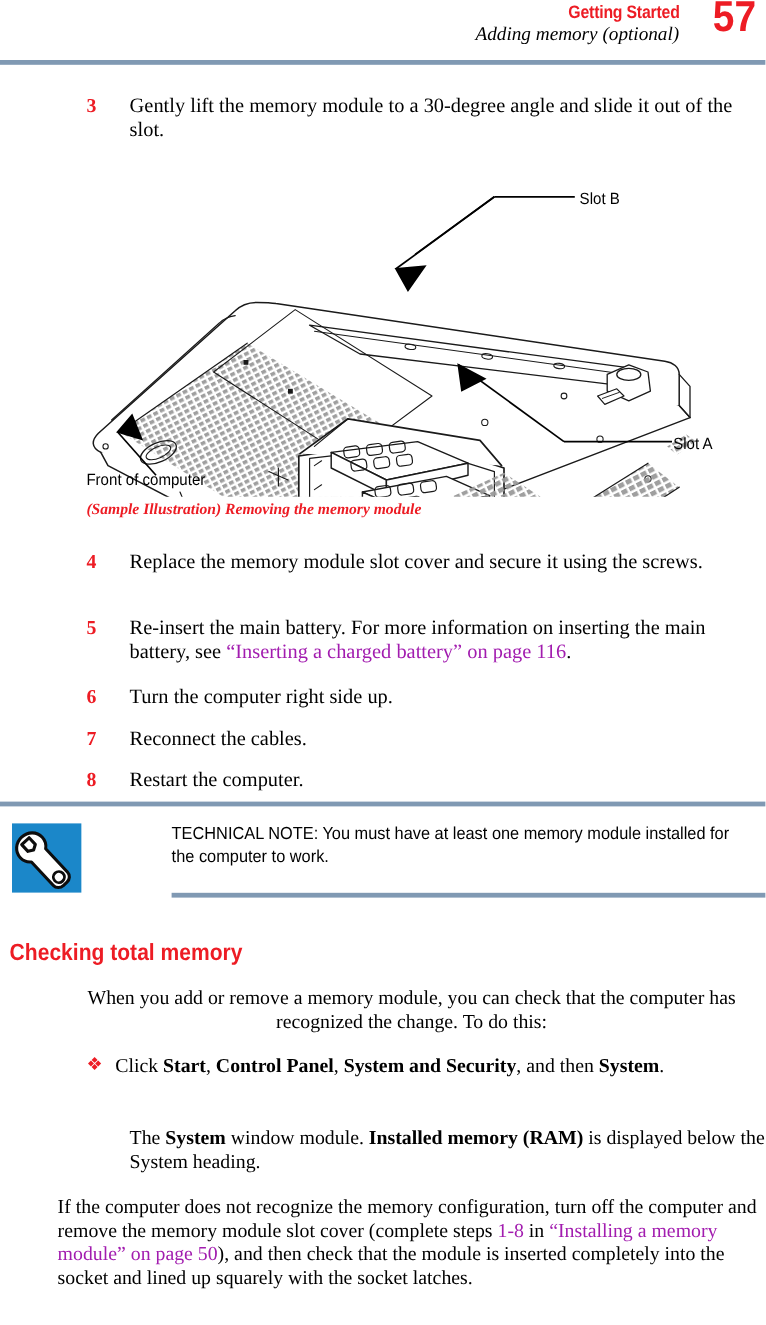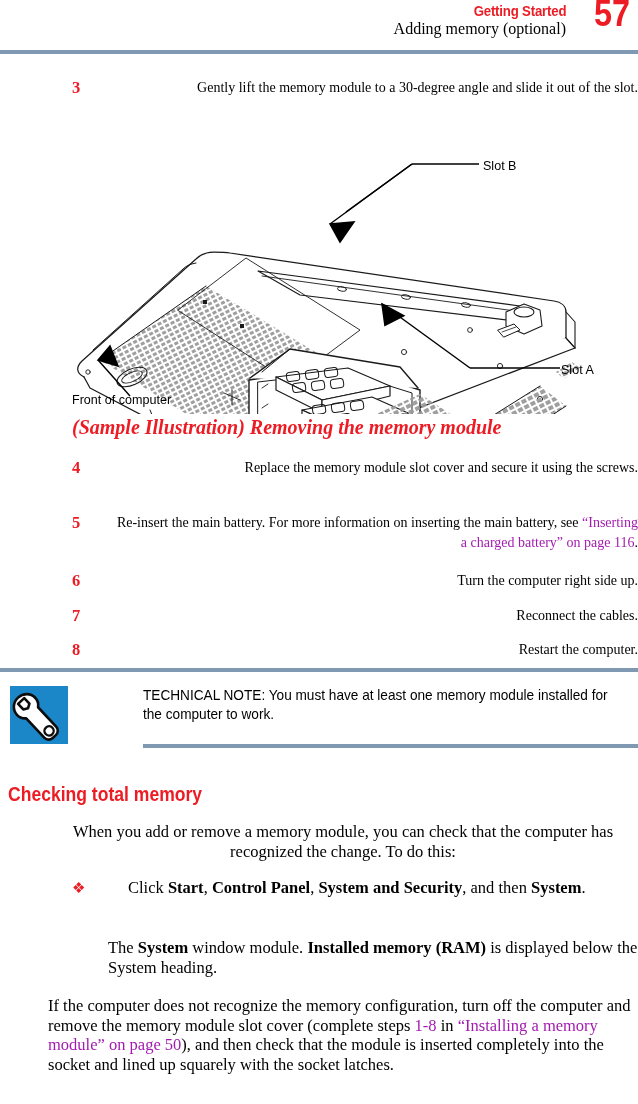--- a/index.html
+++ b/index.html
@@ -40,20 +40,21 @@
     letter-spacing: -0.2px;
     white-space: nowrap;
     transform: scaleX(0.88);
     transform-origin: right center;
   }
   .hdr-section {
     position: absolute;
     right: 72px;
     top: 20px;
     font-family: "Liberation Serif", serif;
+    font-style: italic;
     font-size: 16px;
     color: #000000;
     white-space: nowrap;
   }
   .hdr-pageno {
     position: absolute;
     right: 8px;
     top: -4px;
     font-family: "Liberation Sans Narrow", "Liberation Sans", sans-serif;
     font-weight: bold;
@@ -84,41 +85,41 @@
     left: 0;
     top: 0;
     width: 24px;
     font-family: "Liberation Serif", serif;
     font-weight: bold;
     font-size: 16.5px;
     color: #ed1c24;
   }
   .step .txt {
     margin-left: 36px;
-    font-size: 14px;
+    font-size: 17px;
     line-height: 19.5px;
-    text-align: right;
+    text-align: left;
   }
 
   
   .illus {
     position: absolute;
     left: 0;
     top: 134px;
     width: 638px;
     height: 280px;
   }
   .caption {
     position: absolute;
     left: 72px;
     top: 416px;
     font-family: "Liberation Serif", serif;
     font-weight: bold;
     font-style: italic;
-    font-size: 20px;
+    font-size: 13px;
     color: #ed1c24;
     white-space: nowrap;
   }
   .fig-label {
     position: absolute;
     font-family: "Liberation Sans Narrow", "Liberation Sans", sans-serif;
     font-size: 13.5px;
     color: #000000;
     white-space: nowrap;
     transform: scaleX(0.93);
@@ -195,21 +196,21 @@
   }
   .bullet-row .bul {
     position: absolute;
     left: 0;
     top: 1px;
     font-size: 15px;
     color: #ed1c24;
     line-height: 19.5px;
   }
   .bullet-row .txt {
-    margin-left: 56px;
+    margin-left: 24px;
     font-size: 16.5px;
     line-height: 19.5px;
   }
 
   b, .b { font-weight: bold; }
   .link { color: #a21caf; }
 </style>
 </head>
 <body>
 

